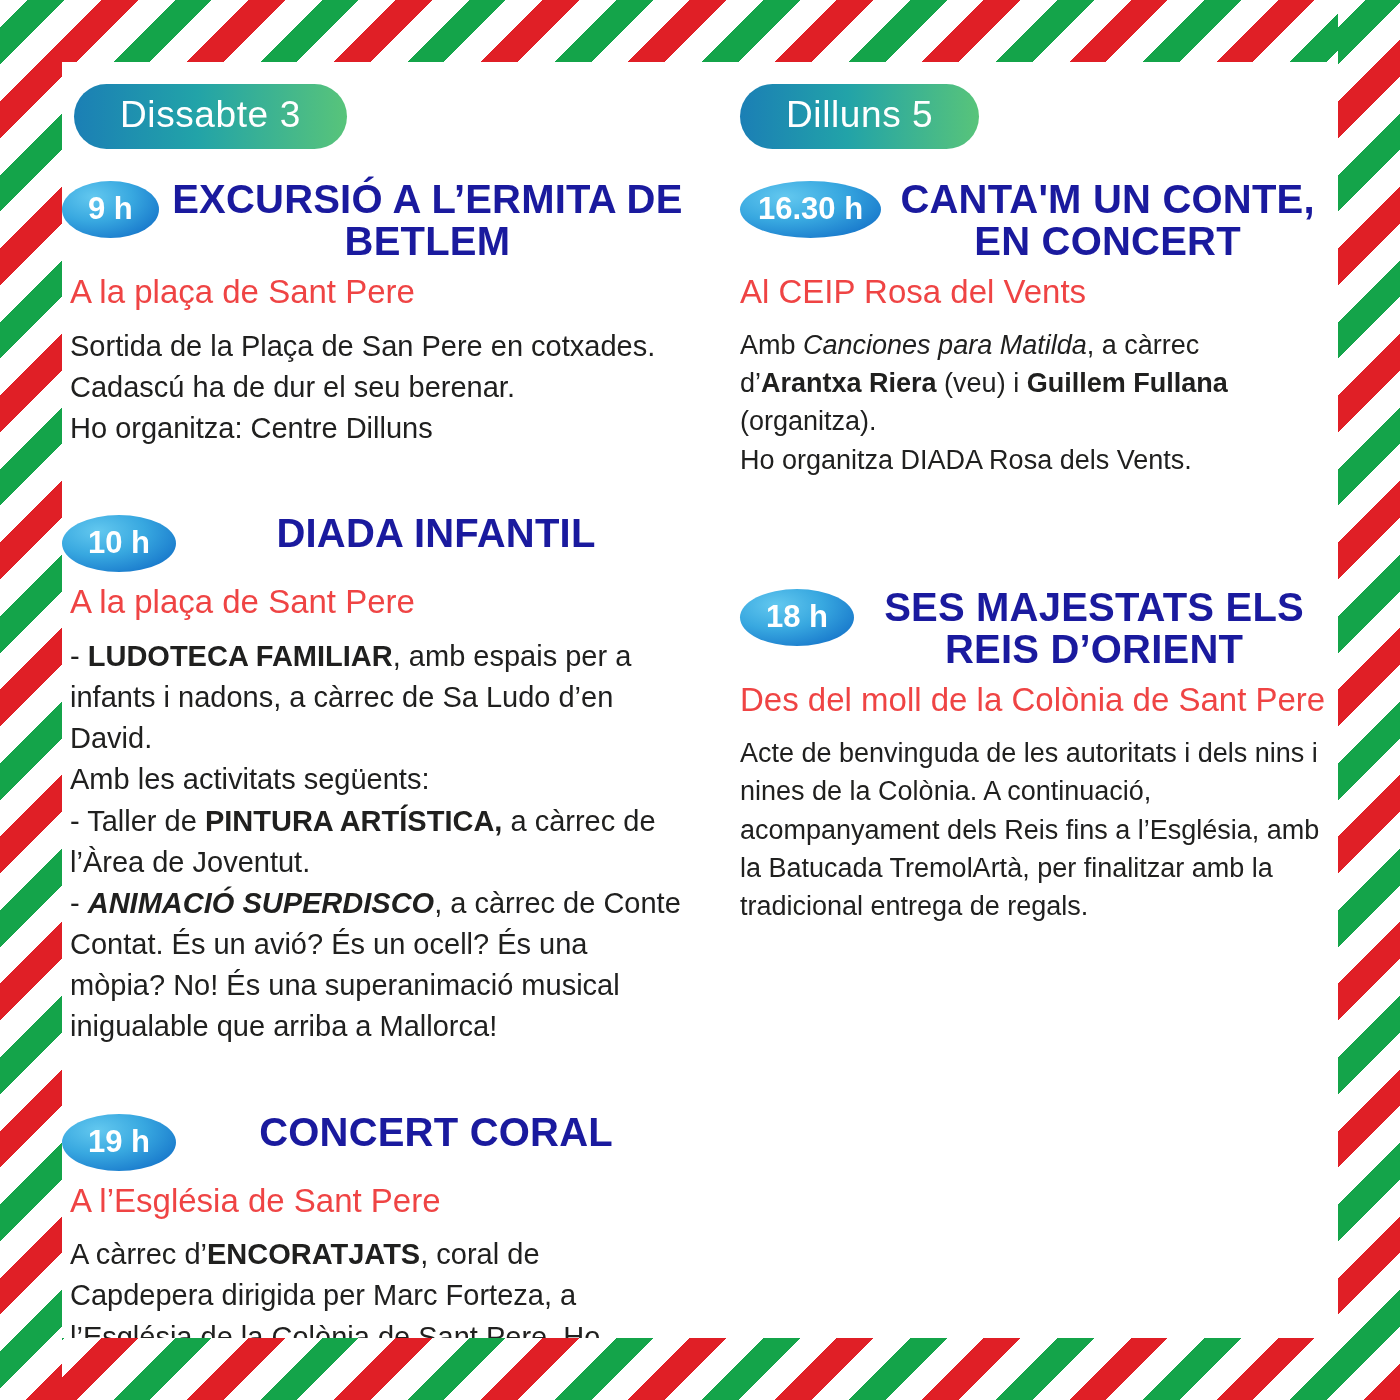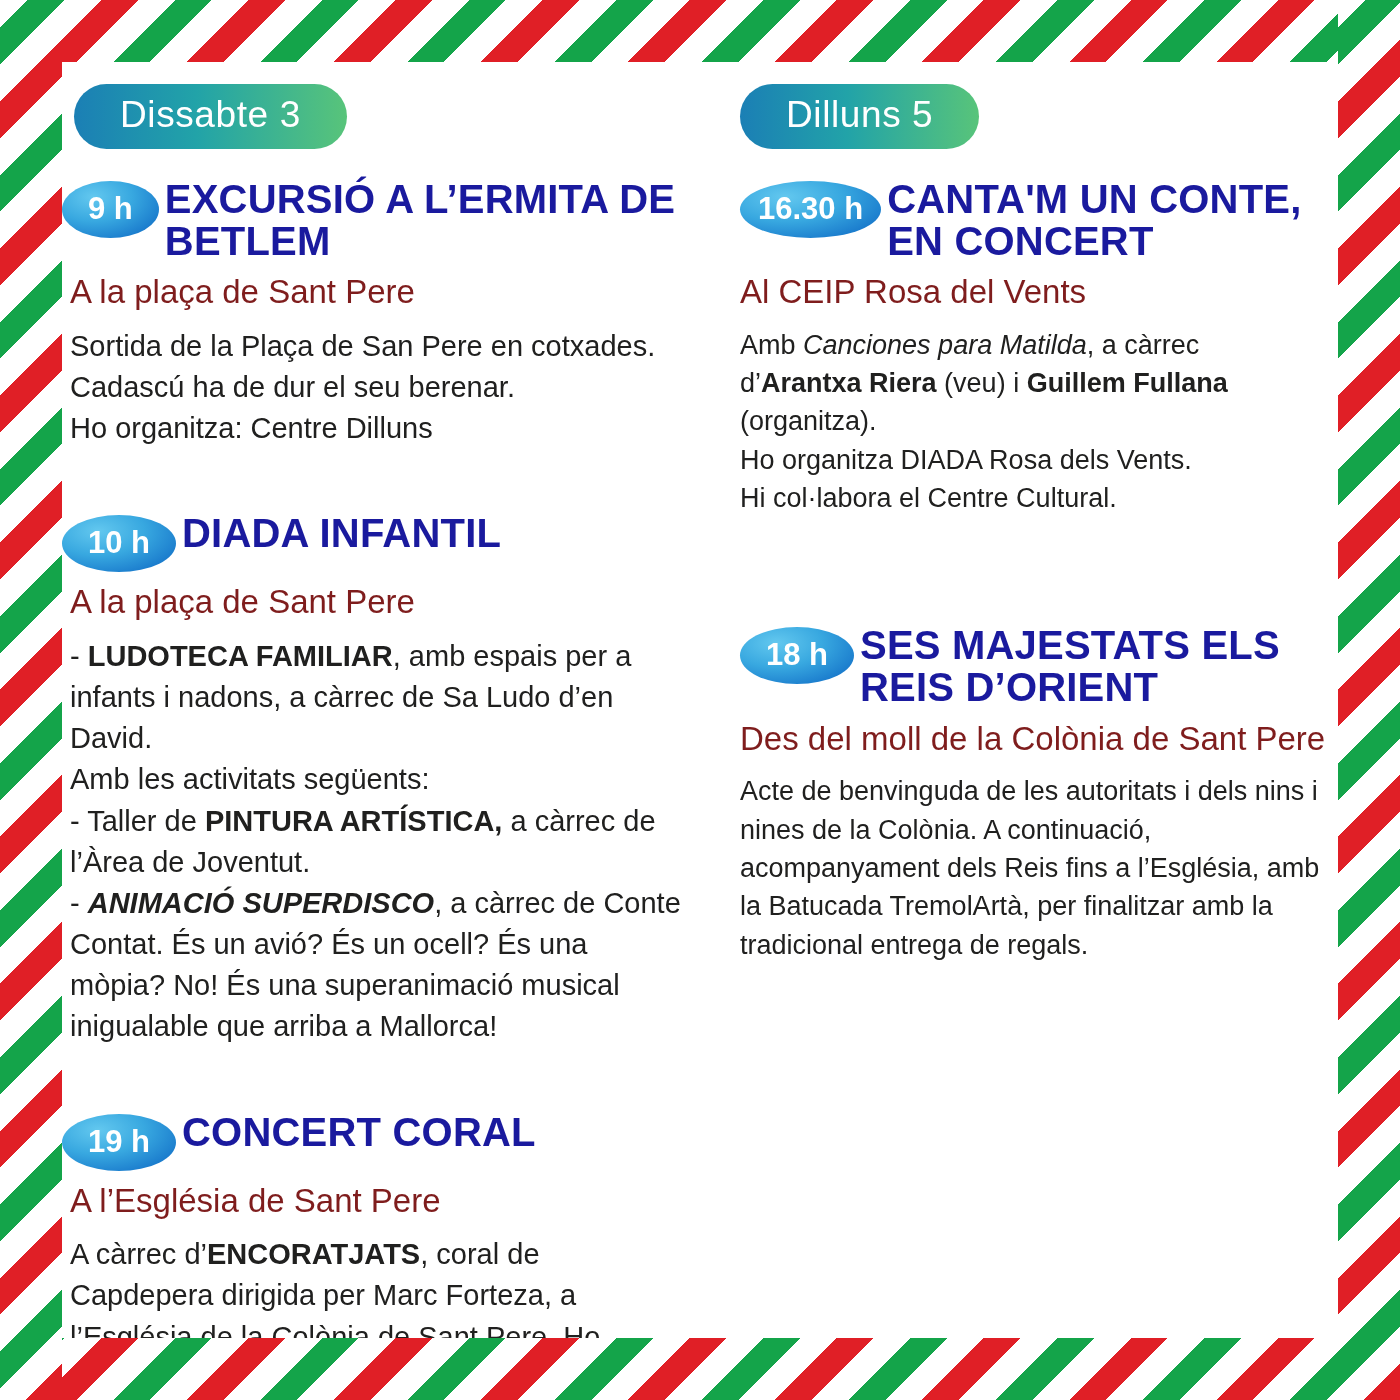--- a/index.html
+++ b/index.html
@@ -107,26 +107,26 @@
     line-height: 1;
     margin-top: 6px;
   }
   .time-badge.wide { padding-left: 18px; padding-right: 18px; }
   .title {
     flex: 1 1 auto;
     color: #1a1a9e;
     font-size: 40px;
     font-weight: bold;
     line-height: 1.04;
-    text-align: left;
+    text-align: center;
     letter-spacing: 0.2px;
     padding-top: 4px;
   }
   .subtitle {
-    color: #7f1d1d;
+    color: #ef4444;
     font-size: 33px;
     margin: 10px 0 0 8px;
     line-height: 1.2;
   }
   .col-right .subtitle { margin-left: 0; }
   .body {
     color: #20201f;
     font-size: 29px;
     line-height: 1.42;
     margin: 14px 0 0 8px;
@@ -209,21 +209,20 @@
       
       <div class="event">
         <div class="event-head">
           <div class="time-badge wide">16.30 h</div>
           <div class="title">CANTA'M UN CONTE, EN CONCERT</div>
         </div>
         <div class="subtitle">Al CEIP Rosa del Vents</div>
         <div class="body">
           <p><span>Amb </span><i>Canciones para Matilda</i><span>, a càrrec d’</span><b>Arantxa Riera</b><span> (veu) i </span><b>Guillem Fullana</b><span> (organitza).</span></p>
           <p>Ho organitza DIADA Rosa dels Vents.</p>
-          <p>Hi col·labora el Centre Cultural.</p>
         </div>
       </div>
 
       <div style="height:78px;"></div>
 
       
       <div class="event">
         <div class="event-head">
           <div class="time-badge">18 h</div>
           <div class="title">SES MAJESTATS ELS REIS D’ORIENT</div>

